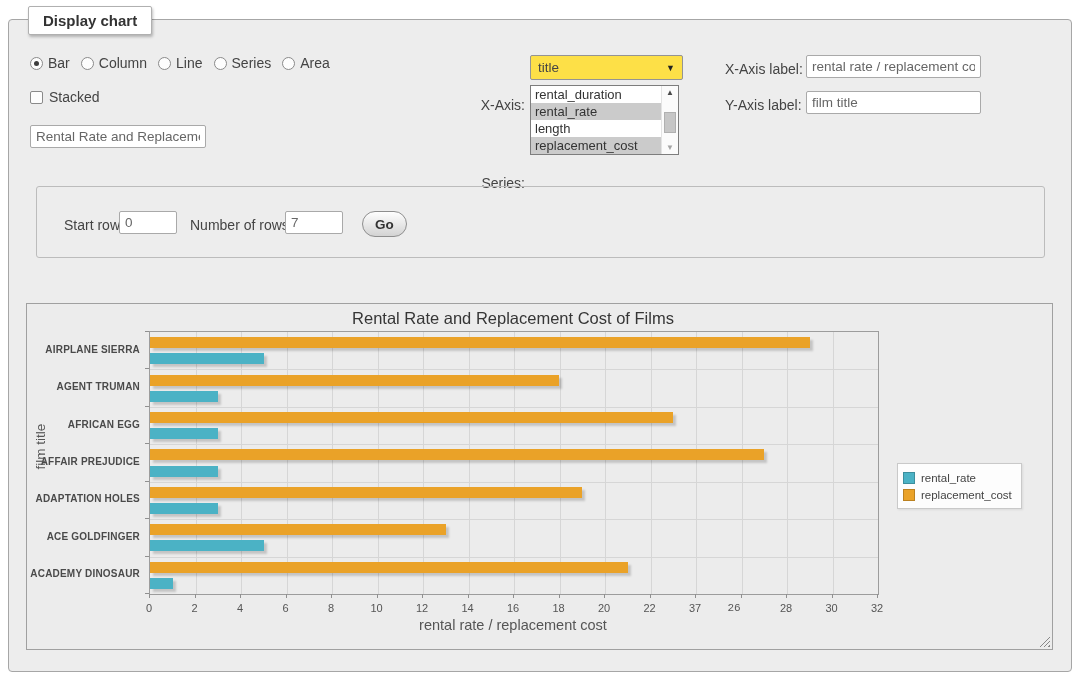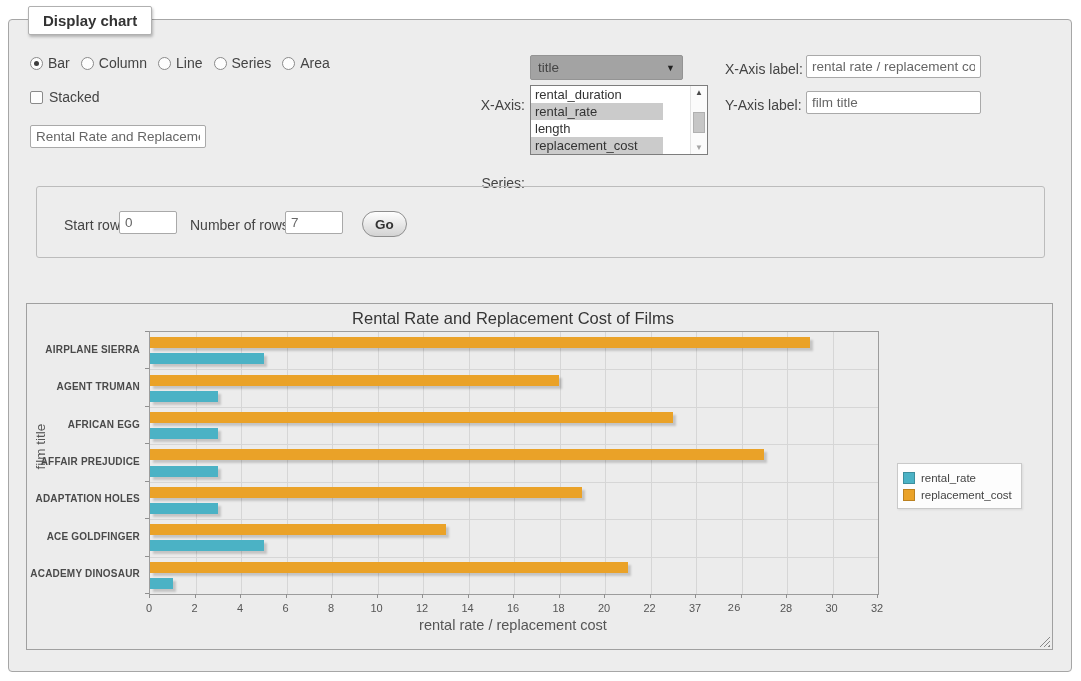--- a/index.html
+++ b/index.html
@@ -24,28 +24,28 @@
   .radio-dot{width:5px;height:5px;border-radius:50%;background:#3e3e3e;}
   .check-row{position:absolute;left:30px;top:89px;display:flex;align-items:center;gap:6px;font-size:14px;color:#444;}
   .checkbox-box{width:13px;height:13px;border:1px solid #8a8a8a;border-radius:2px;background:#fdfdfd;box-sizing:border-box;}
 
   
   input.text-field{position:absolute;height:23px;box-sizing:border-box;border:1px solid #a9a9a9;
         border-radius:2px;background:#fff;font-family:"Liberation Sans",sans-serif;
         font-size:13.5px;color:#666;padding:2px 5px;outline:none;}
 
   
-  .fake-select{position:absolute;left:530px;top:55px;width:153px;height:25px;background:#a3a3a3;
+  .fake-select{position:absolute;left:530px;top:55px;width:153px;height:25px;background:#fde047;
         border:1px solid #949494;border-radius:2px;box-sizing:border-box;
         display:flex;align-items:center;justify-content:space-between;padding:0 7px;
         font-size:13.5px;color:#444;}
   .sel-arrow{font-size:9px;color:#222;}
 
   
-  .listbox{position:absolute;left:530px;top:85px;width:178px;height:70px;background:#fff;
+  .listbox{position:absolute;left:530px;top:85px;width:149px;height:70px;background:#fff;
         border:1px solid #7d7d7d;box-sizing:border-box;overflow:hidden;}
   .lb-option{height:17px;line-height:17px;font-size:13px;color:#333;padding-left:4px;
         width:128px;white-space:nowrap;overflow:hidden;}
   .lb-option.selected{background:#cbcbcb;}
   .lb-scrollbar{position:absolute;top:0;right:0;width:17px;height:68px;background:#fbfbfb;
         border-left:1px solid #e3e3e3;box-sizing:border-box;}
   .sb-btn{position:absolute;left:0;width:16px;height:13px;text-align:center;line-height:13px;font-size:8px;}
   .sb-up{top:0;color:#4a4a4a;}
   .sb-down{bottom:0;color:#a5a5a5;}
   .sb-thumb{position:absolute;left:2px;top:26px;width:12px;height:21px;background:#c6c6c6;border:1px solid #b0b0b0;box-sizing:border-box;}

